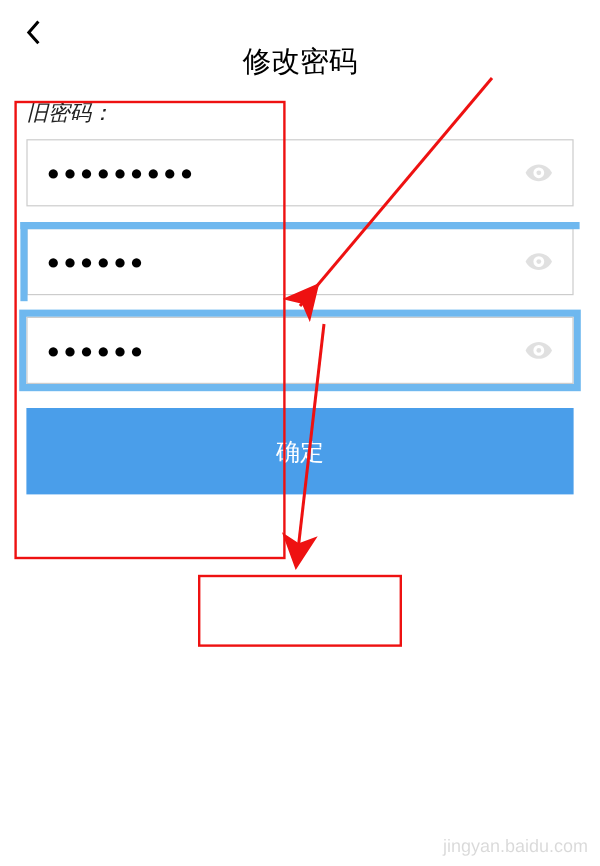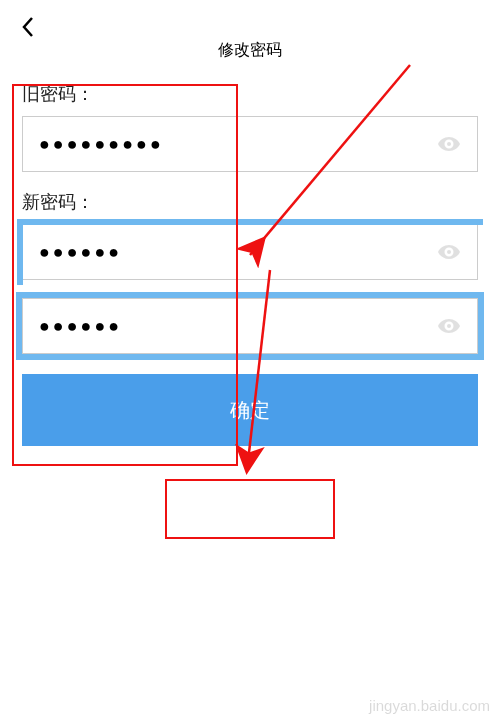--- a/index.html
+++ b/index.html
@@ -26,27 +26,28 @@
       position: absolute;
       left: 20px;
       font-size: 28px;
       font-weight: 300;
       cursor: pointer;
       color: #000;
     }
     .title {
       width: 100%;
       text-align: center;
-      font-size: 16px;
+      font-size: 24px;
       font-weight: 400;
       color: #000;
       margin-top: 41px;
     }
     .form-section {
       padding: 22px 22px 0 22px;
+      font-style: italic;
     }
     .field-group {
       margin-bottom: 18px;
     }
     .field-label {
       font-size: 18px;
       color: #222;
       margin-bottom: 10px;
       display: block;
     }
@@ -156,21 +157,20 @@
       <span class="eye-icon">
         <svg viewBox="0 0 24 24">
             <path d="M12 5C7 5 2.7 8.1 1 12c1.7 3.9 6 7 11 7s9.3-3.1 11-7c-1.7-3.9-6-7-11-7zm0 11.5A4.5 4.5 0 1 1 12 7.5a4.5 4.5 0 0 1 0 9z" fill="#888"></path>
             <circle cx="12" cy="12" r="2" fill="#888"></circle>
           </svg>
       </span>
     </div>
   </div>
 
   <div class="field-group">
-    <label class="field-label">新密码：</label>
     <div class="input-wrapper highlight-partial" style="position:relative;">
       <span class="pw-dots">●●●●●●</span>
       <span class="eye-icon">
         <svg viewBox="0 0 24 24">
             <path d="M12 5C7 5 2.7 8.1 1 12c1.7 3.9 6 7 11 7s9.3-3.1 11-7c-1.7-3.9-6-7-11-7zm0 11.5A4.5 4.5 0 1 1 12 7.5a4.5 4.5 0 0 1 0 9z" fill="#888"></path>
             <circle cx="12" cy="12" r="2" fill="#888"></circle>
           </svg>
       </span>
     </div>
   </div>

